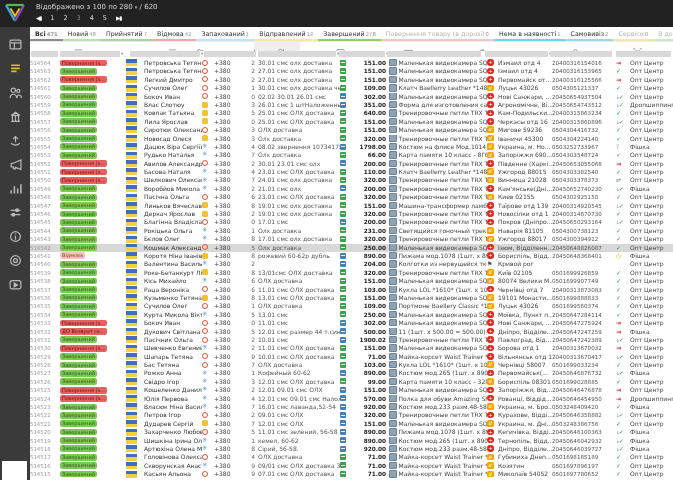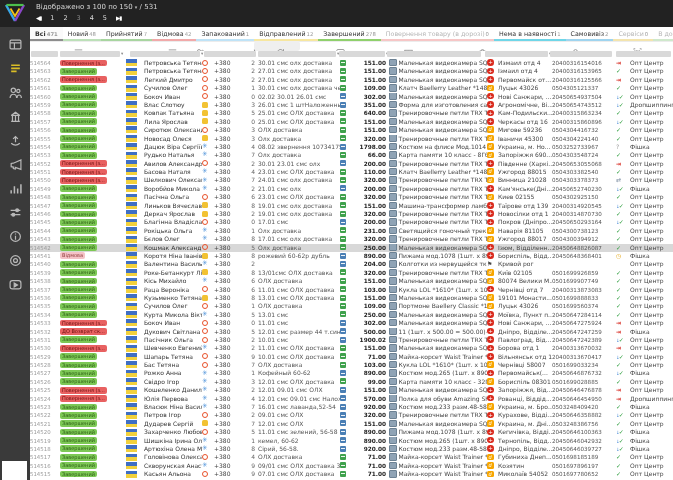--- a/index.html
+++ b/index.html
@@ -87,23 +87,23 @@
 <body>
 
 <div class="topbar">
   <svg class="logo" viewBox="0 0 22 21">
     <path d="M2 2 L11 18" stroke="#39a7e8" stroke-width="2.4" fill="none"></path>
     <path d="M20 2 L11 18" stroke="#8a46c8" stroke-width="2.4" fill="none"></path>
     <path d="M2.5 2 H19.5" stroke="#4cbf4c" stroke-width="2.2" fill="none"></path>
     <path d="M6.5 5.5 L11 13 L15.5 5.5" stroke="#f3c21a" stroke-width="1.8" fill="none"></path>
   </svg>
   <div class="disp">
-    <span>Відображено з 100 по 150</span>
+    <span>Відображено з 100 по 280</span>
     <span class="caret">▾</span>
-    <span>/ 531</span>
+    <span>/ 620</span>
   </div>
   <div class="pager" id="pager">
     <span class="nav">◀▮</span>
   <span class="pg">1</span>
       <span class="pg">2</span>
       <span class="pg cur">3</span>
       <span class="pg">4</span>
       <span class="pg">5</span>
       <span class="nav">▶▮</span>
     </div>

